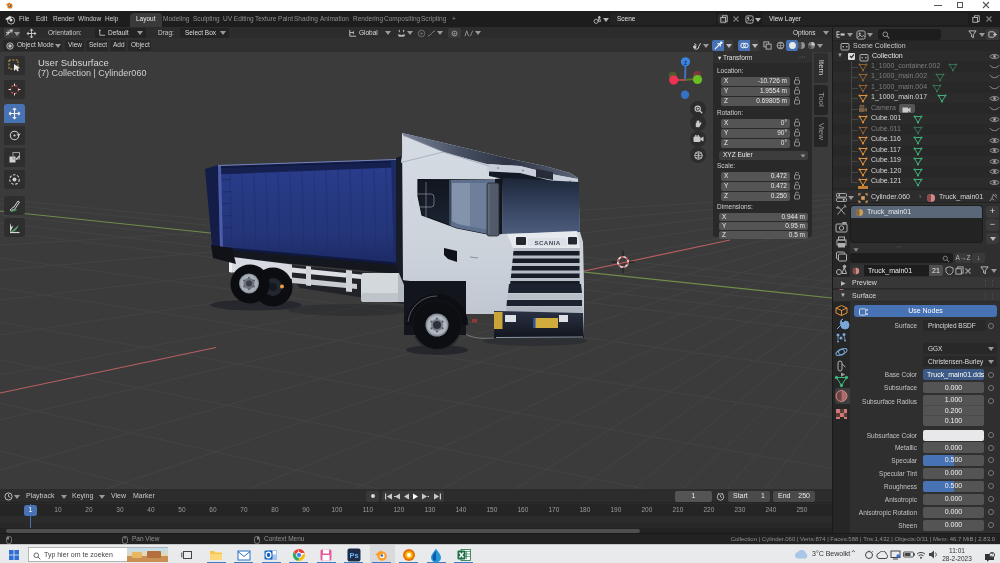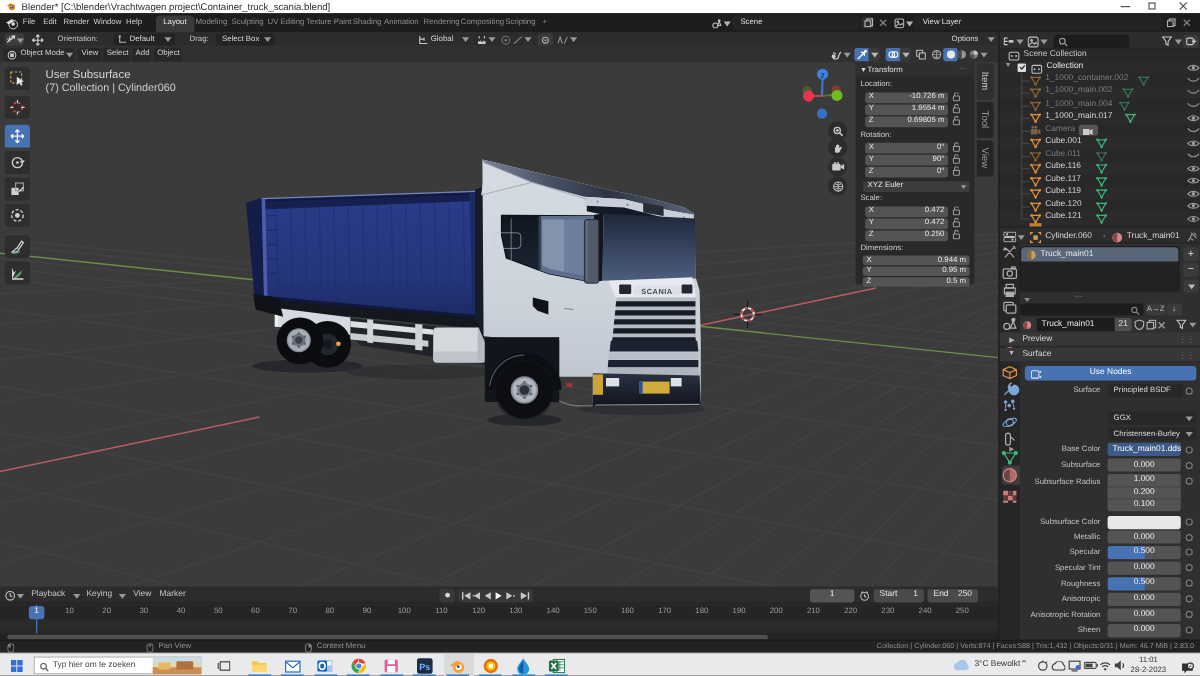--- a/index.html
+++ b/index.html
@@ -13,21 +13,20 @@
 </head>
 <body>
 
 <div class="a" id="titlebar" style="left:0;top:0;width:1000px;height:11px;background:#ffffff;">
   <svg class="a" style="left:5px;top:1px;" width="9" height="9" viewBox="0 0 24 24">
     <circle cx="13" cy="13" r="7" fill="#e87d0d"></circle>
     <circle cx="13" cy="12.5" r="3.4" fill="#2b65a0"></circle>
     <circle cx="12" cy="11.5" r="1.6" fill="#dfe8f0"></circle>
     <path d="M2 10 L11 4 L14 8 L6 12 Z" fill="#e87d0d"></path>
   </svg>
-  <div class="a" style="left:18px;top:1px;font-size:8px;color:#2f2f2f;white-space:nowrap;">Blender* [C:\blender\Vrachtwagen project\Container_truck_scania.blend]</div>
   <div class="a" style="left:934px;top:4.5px;width:8px;height:1.2px;background:#555;"></div>
   <div class="a" style="left:957px;top:1.5px;width:6px;height:6px;border:1px solid #555;"></div>
   <svg class="a" style="left:982px;top:1px;" width="8" height="8" viewBox="0 0 8 8">
       <path d="M1 1 L7 7 M7 1 L1 7" stroke="#555" stroke-width="1.1"></path>
     </svg>
 </div>
 
 <div class="a" id="topbar" style="left:0;top:11px;width:1000px;height:16px;background:#1d1d1d;color:#cfcfcf;font-size:6.5px;">
   <svg class="a" style="left:4px;top:2.5px;" width="12" height="11" viewBox="0 0 24 22">
     <circle cx="14" cy="13" r="7.2" fill="none" stroke="#dcdcdc" stroke-width="1.6"></circle>

